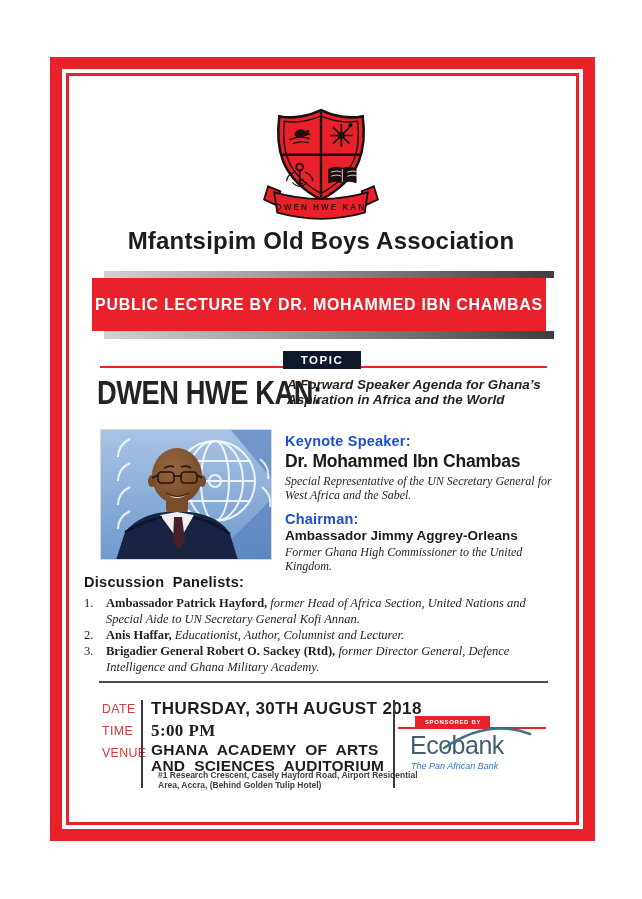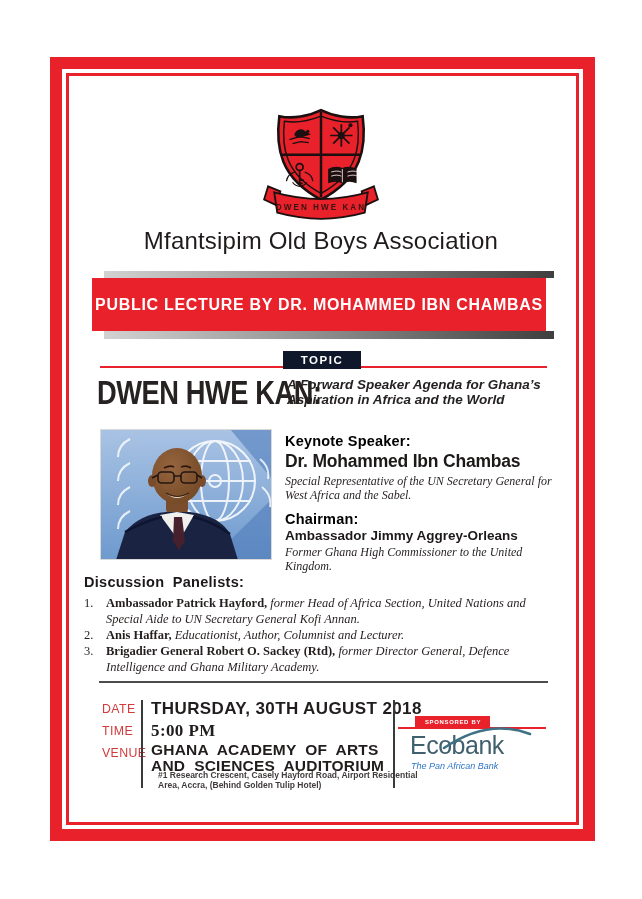--- a/index.html
+++ b/index.html
@@ -8,21 +8,21 @@
   .abs{position:absolute;}
 
   
   .frame{left:50px;top:57px;width:545px;height:784px;box-sizing:border-box;
          border:12px solid #e8212b;}
   .frame-inner{position:absolute;inset:4px;border:3px solid #e8212b;}
   .page-edge{left:10px;top:882px;width:622px;height:1px;background:#ececec;}
 
   
   .crest{left:263px;top:105px;width:116px;height:124px;}
-  .org-title{left:0;right:0;top:227px;text-align:center;font-size:24px;font-weight:normal;
+  .org-title{left:0;right:0;top:227px;text-align:center;font-size:24px;font-weight:bold;
              letter-spacing:.2px;color:#1f1b1b;}
 
   
   .banner-wrap{left:92px;top:271px;width:462px;height:70px;}
   .bar-gray{position:absolute;left:12px;width:450px;height:7px;
             background:linear-gradient(to right,#d2d2d2,#9a9a9a 40%,#3f3f3f);}
   .bar-top{top:0;}
   .bar-bottom{top:60px;height:8px;}
   .banner-red{position:absolute;left:0;top:7px;width:454px;height:53px;background:#e8212b;
               display:flex;flex-direction:column;justify-content:center;align-items:center;}
@@ -35,21 +35,21 @@
              font-weight:bold;font-size:11.5px;letter-spacing:1.5px;display:flex;
              align-items:center;justify-content:center;}
   .dwen-title{left:97px;top:375px;font-size:31px;font-weight:bold;color:#262222;
               letter-spacing:-.5px;transform:scale(.88,1.05);transform-origin:left top;white-space:nowrap;}
   .dwen-sub{left:287px;top:377px;font-size:13.5px;font-weight:bold;font-style:italic;
             line-height:15px;color:#262222;white-space:nowrap;}
 
   
   .photo{left:100px;top:429px;width:172px;height:131px;}
   .speakers{left:285px;top:433px;width:272px;}
-  .sp-label{color:#000000;font-weight:bold;font-size:14.5px;letter-spacing:.2px;}
+  .sp-label{color:#1d4ed8;font-weight:bold;font-size:14.5px;letter-spacing:.2px;}
   .sp-name{font-weight:bold;font-size:17.5px;letter-spacing:-.2px;margin-top:2px;color:#1d1919;}
   .sp-desc{font-family:"Liberation Serif",serif;font-style:italic;font-size:12px;
            line-height:14px;margin-top:2px;color:#2a2424;}
   .ch-label{margin-top:9px;}
   .ch-name{font-weight:bold;font-size:13.5px;margin-top:1px;color:#1d1919;}
 
   
   .panelists{left:84px;top:574px;width:458px;}
   .pan-heading{font-weight:bold;font-size:14.5px;word-spacing:4px;letter-spacing:.3px;margin-bottom:5px;color:#1d1919;}
   .pan-item{display:flex;font-family:"Liberation Serif",serif;font-size:12.5px;

